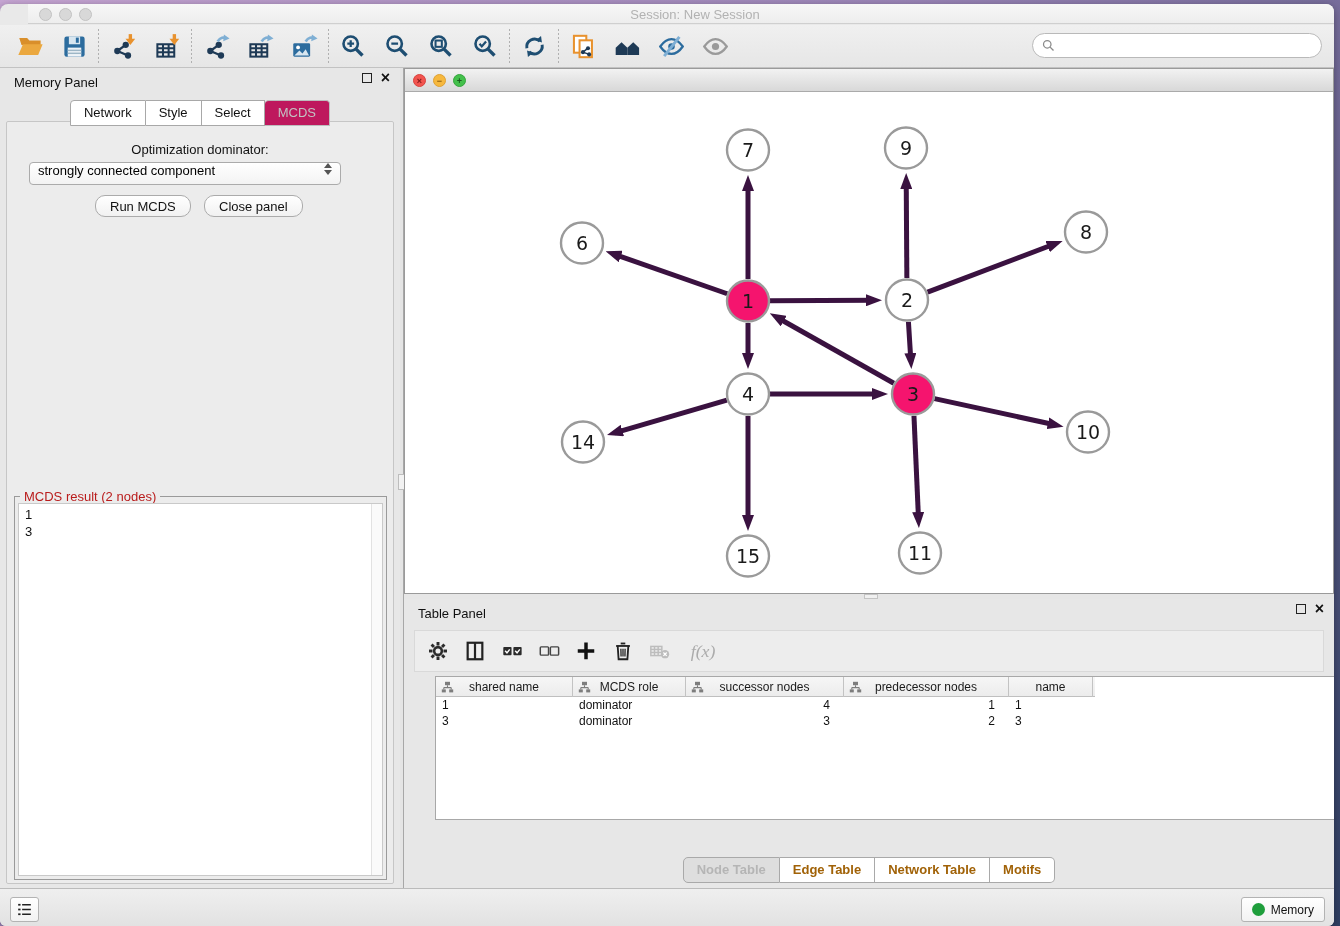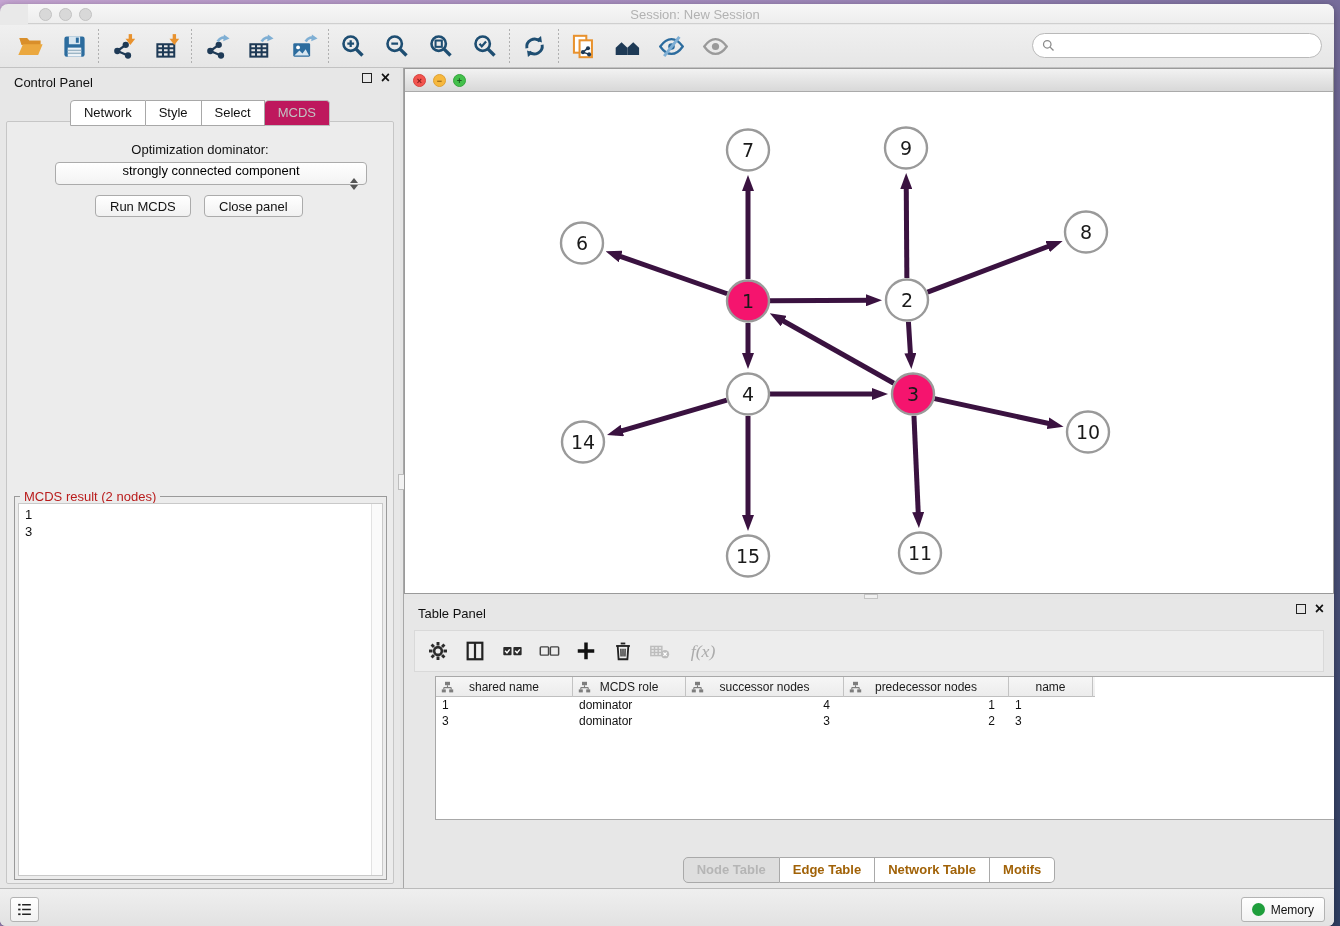--- a/index.html
+++ b/index.html
@@ -46,29 +46,29 @@
 
   .cp-tabs { position:absolute; left:0; top:32px; width:100%; display:flex; justify-content:center; z-index:3; }
   .cp-tab { font-size:13px; padding:4px 13px 5px; background:#fff; border:1px solid #a8a8a8; border-left-width:0;
     color:#111; border-radius:0; }
   .cp-tab:first-child { border-left-width:1px; border-top-left-radius:4px;text-align:right; }
   .cp-tab.sel { background:#be185d; color:#c2c2c2; border-color:#bdbdbd; border-radius:4px 4px 0 0; position:relative; top:0; }
   .cp-pane { position:absolute; left:6px; top:53px; width:388px; height:763px; background:#ececec;
     border:1px solid #c6c6c6; border-radius:2px; }
 
   .opt-label { position:absolute; left:0; top:20px; width:100%; text-align:center; font-size:13px; color:#111; }
-  .criterion { position:absolute; left:48px; top:40px; width:312px; height:23px; background:linear-gradient(#ffffff,#f3f3f3);
-    border:1px solid #ababab; border-radius:4px; display:flex; align-items:center; padding:0 8px; font-size:13px;flex-direction:column; }
+  .criterion { position:absolute; left:22px; top:40px; width:312px; height:23px; background:linear-gradient(#ffffff,#f3f3f3);
+    border:1px solid #ababab; border-radius:4px; display:flex; align-items:flex-start; padding:0 8px; font-size:13px; }
   .criterion .spin { margin-left:auto; display:flex; flex-direction:column; gap:2px; }
   .criterion .spin i { width:0; height:0; border-left:4px solid transparent; border-right:4px solid transparent; }
   .criterion .spin .up { border-bottom:5px solid #555; }
   .criterion .spin .dn { border-top:5px solid #555; }
 
   .cp-btn { position:absolute; top:73px; height:22px; background:linear-gradient(#ffffff,#f1f1f1);
-    border:1px solid #ababab; border-radius:4px; font-size:13px; font-family:inherit; padding:0 14px; color:#111; }
+    border:1px solid #ababab; border-radius:10px; font-size:13px; font-family:inherit; padding:0 14px; color:#111; }
   .fieldset { position:absolute; left:7px; top:374px; width:373px; height:384px; border:1px solid #9a9a9a; }
   .legend { position:absolute; left:5px; top:-8px; background:#ececec; padding:0 4px; font-size:13px; color:#b91c1c; }
   .result-area { position:absolute; left:3px; top:6px; right:3px; bottom:3px; background:#fff; border:1px solid #c9c9c9;
     font-size:13px; line-height:17px; padding:2px 0 0 6px; color:#111; }
   .result-scroll { position:absolute; right:0; top:0; width:11px; height:100%; background:#fafafa; border-left:1px solid #e2e2e2; }
 
   
   .net-window { position:absolute; left:404px; top:0; width:930px; height:526px; background:#fff;
     border:1px solid #9a9a9a; }
   .net-titlebar { position:absolute; left:0; top:0; width:100%; height:23px;
@@ -283,21 +283,21 @@
         <line x1="14.6" y1="14.6" x2="20" y2="20" stroke="#8a8a8a" stroke-width="2.2"></line>
       </svg>
       <input placeholder="" style="">
     </div>
   </div>
 
   <div class="content">
 
     <div class="control-panel">
       <div class="panel-head">
-        <span class="panel-title">Control Panel</span>
+        <span class="panel-title">Memory Panel</span>
         <span class="panel-btns">
           <span class="float-box"></span>
           <span class="close-x">×</span>
         </span>
       </div>
       <div class="cp-tabs" id="cp-tabs">
           <div class="cp-tab">Network</div>
           <div class="cp-tab">Style</div>
           <div class="cp-tab">Select</div>
           <div class="cp-tab sel">MCDS</div>

